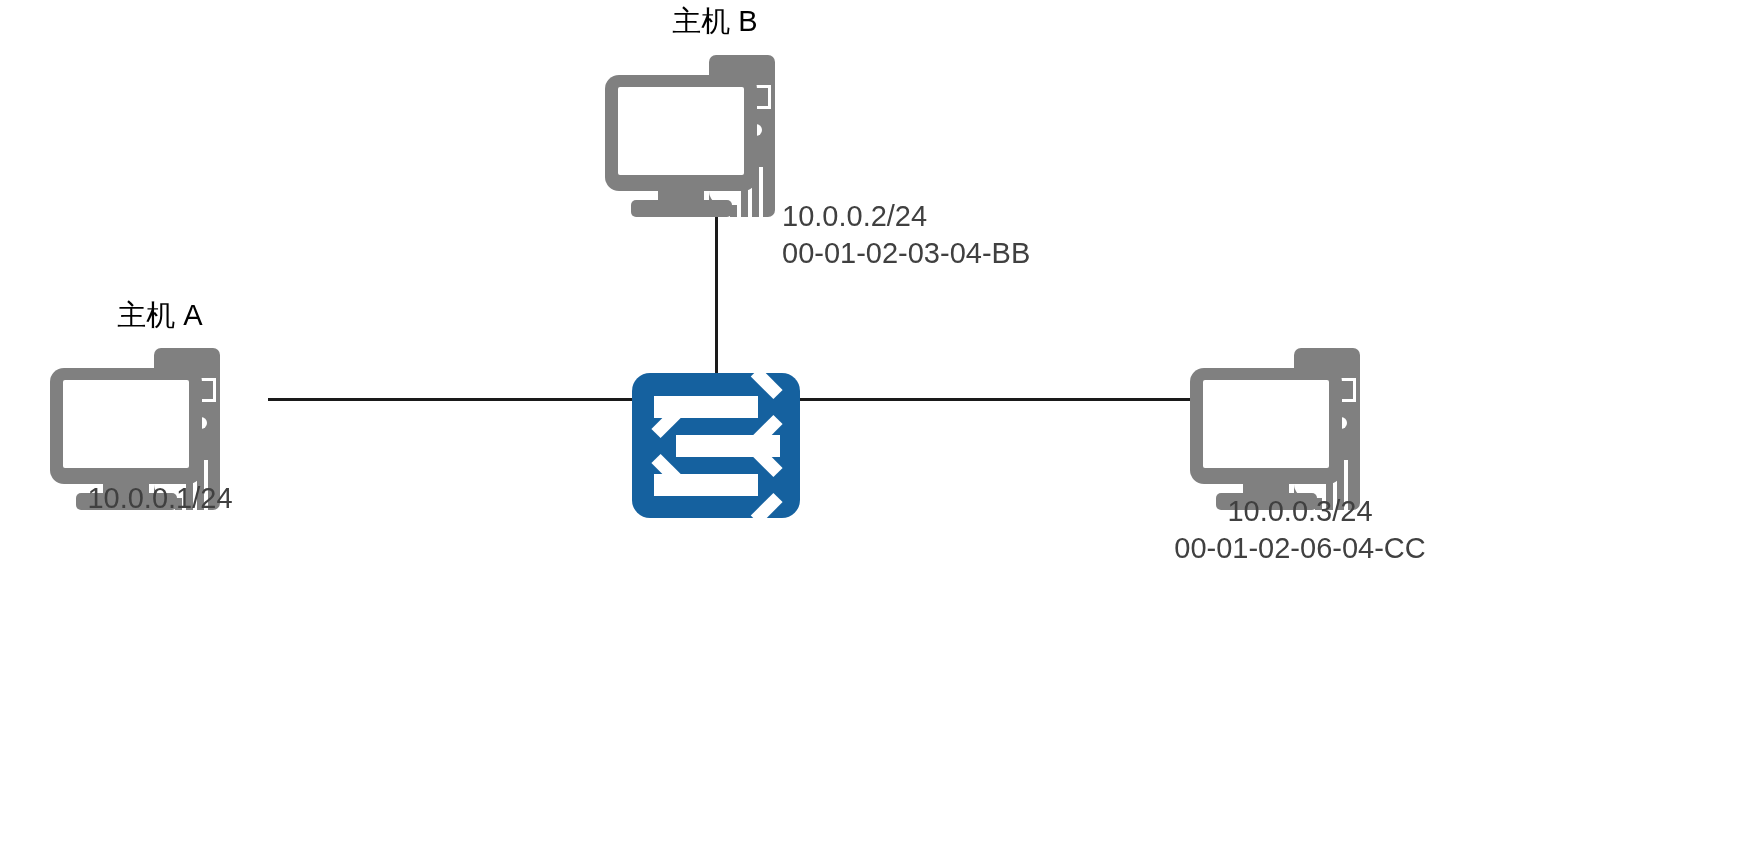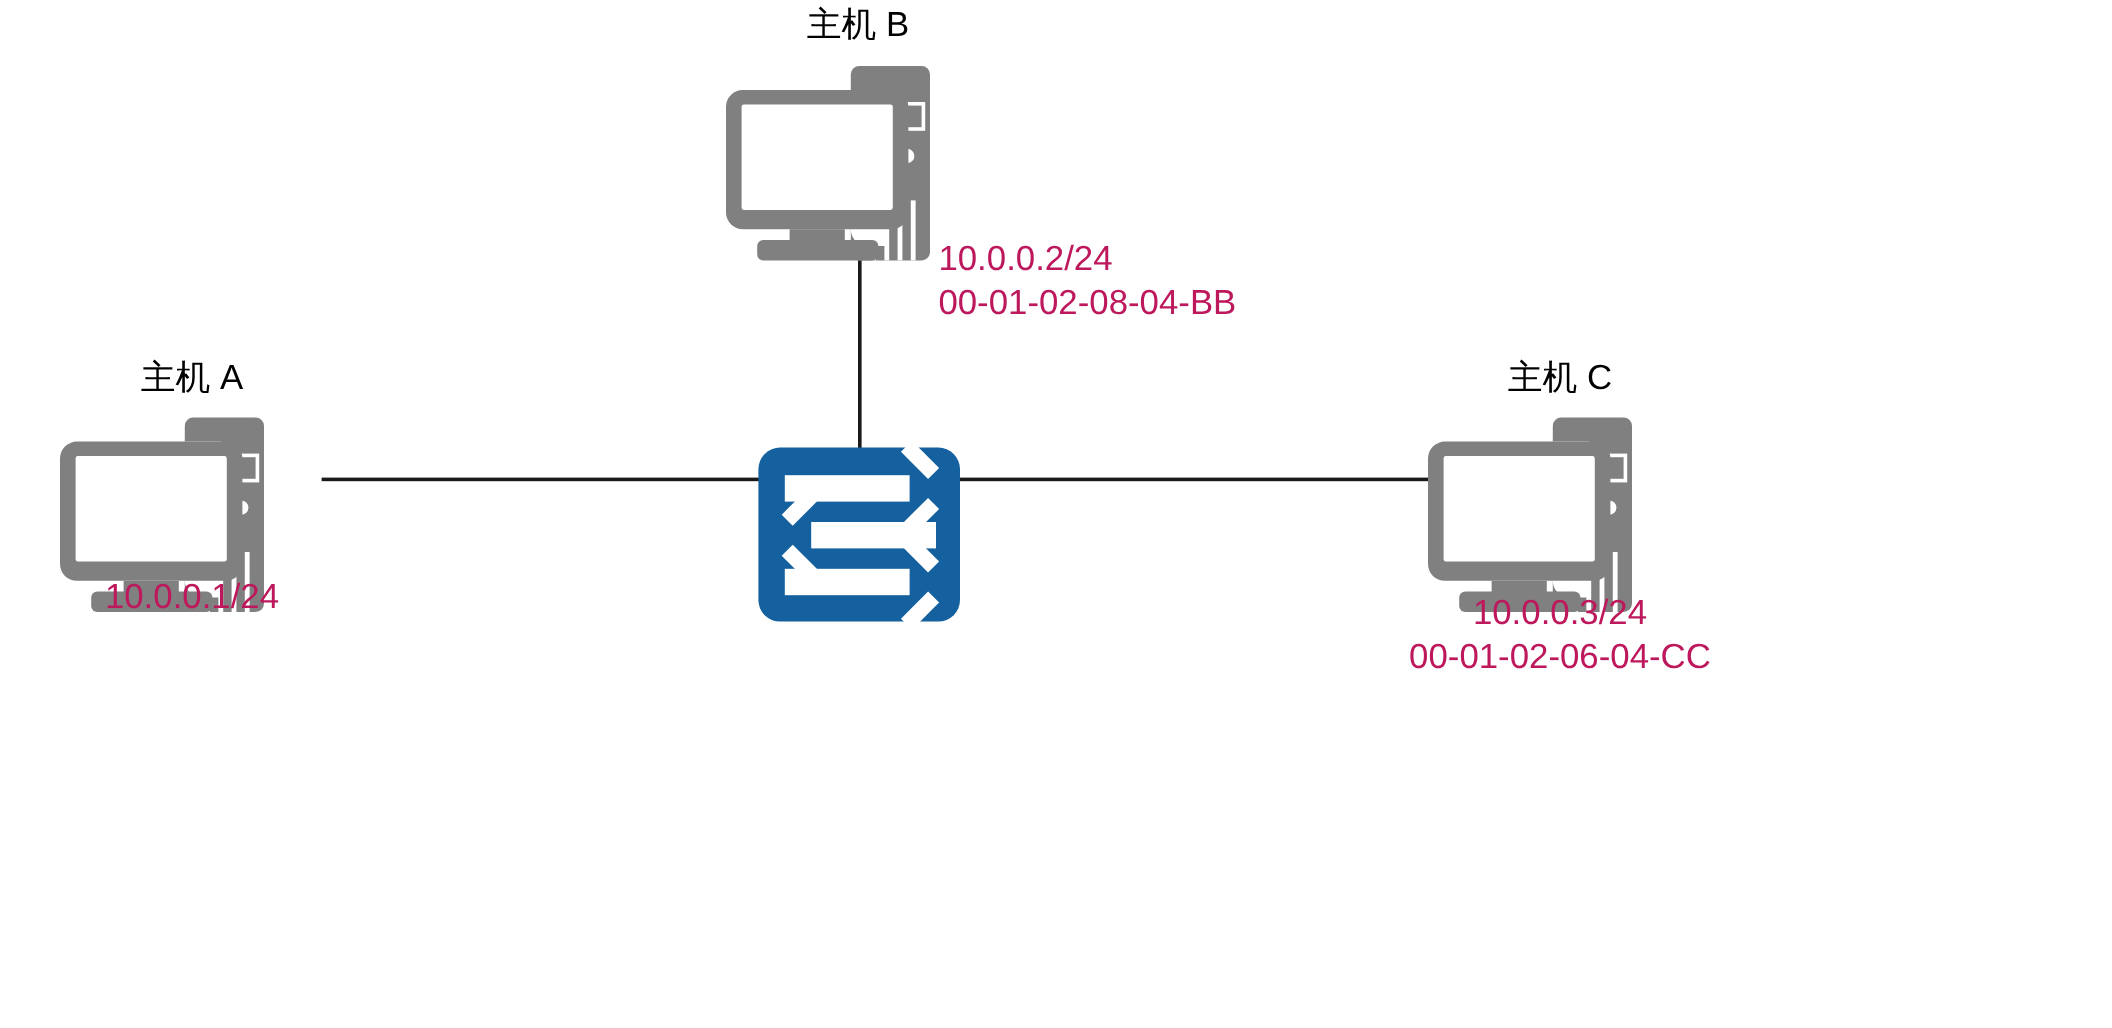--- a/index.html
+++ b/index.html
@@ -26,21 +26,21 @@
     font-size: 29px;
     line-height: 34px;
     color: #000;
     white-space: nowrap;
     text-align: center;
   }
   .addr-block {
     position: absolute;
     font-size: 29px;
     line-height: 37px;
-    color: #be185d;
+    color: #404040;
     white-space: nowrap;
   }
   .addr-block .addr-line { display: block; }
 
   
   .wire {
     position: absolute;
     background: #1a1a1a;
   }
   .wire.h { height: 3px; }
@@ -211,21 +211,21 @@
     </div>
     <div class="monitor-frame">
       <div class="monitor-screen"></div>
     </div>
     <div class="monitor-neck"></div>
     <div class="monitor-base"></div>
   </div>
 
   <div class="addr-block" style="left:782px; top:198px;">
     <span class="addr-line">10.0.0.2/24</span>
-    <span class="addr-line">00-01-02-08-04-BB</span>
+    <span class="addr-line">00-01-02-03-04-BB</span>
   </div>
 
   <div class="host-title" style="left:50px; top:298px; width:220px;">主机 A</div>
 
   <div class="pc" style="left:50px; top:348px;">
     <div class="tower"></div>
     <div class="tower-cut-round"></div>
     <div class="bay"></div>
     <div class="dot"></div>
     <div class="vents">
@@ -265,21 +265,20 @@
 
     <div class="arrow" style="left:22px; top:101px; width:126px;">
       <div class="shaft" style="left:0px; width:104px;"></div>
       <div class="head right" style="left:92px;">
         <span class="up"></span>
           <span class="down"></span>
       </div>
     </div>
   </div>
 
-  <div class="host-title" style="left:1190px; top:298px; width:220px;">主机 C</div>
 
   <div class="pc" style="left:1190px; top:348px;">
     <div class="tower"></div>
     <div class="tower-cut-round"></div>
     <div class="bay"></div>
     <div class="dot"></div>
     <div class="vents">
       <div class="vent" style="left:0px;  top:14px; height:36px;"></div>
       <div class="vent" style="left:11px; top:0px;"></div>
       <div class="vent" style="left:22px; top:0px;"></div>

